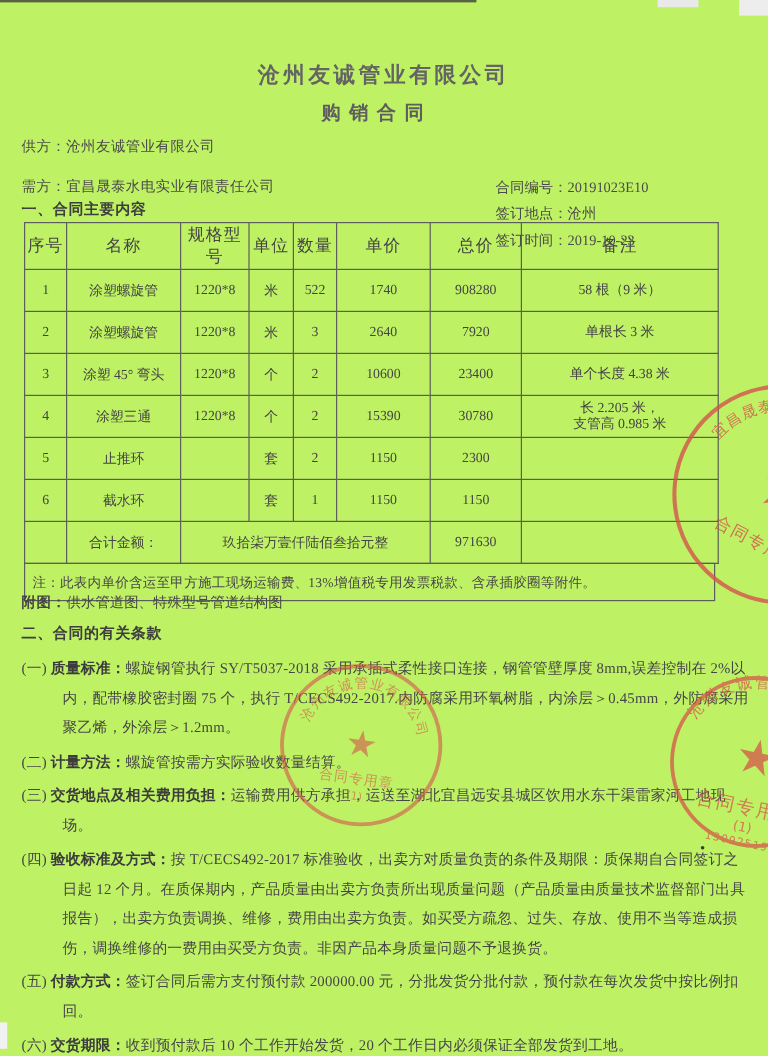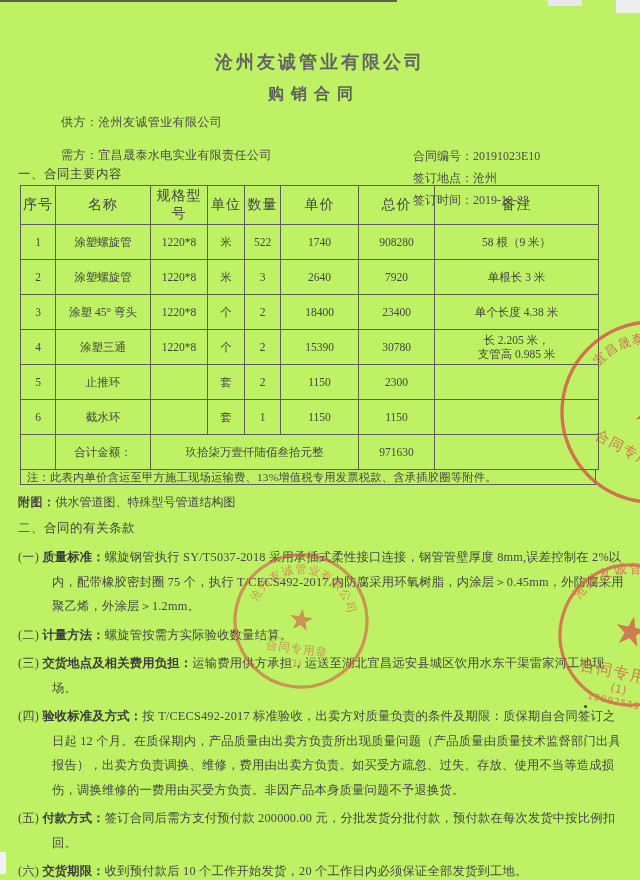--- a/index.html
+++ b/index.html
@@ -12,39 +12,39 @@
   .abs{position:absolute;}
   
   .title{
     left:0;top:50px;width:640px;text-align:center;
     font-size:18px;letter-spacing:3px;color:#646464;font-weight:600;
   }
   .subtitle{
     left:0;top:84px;width:548px;text-align:center;
     font-size:16px;letter-spacing:7px;color:#5e5e5e;font-weight:600;margin-left:40px;
   }
-  .hline{font-size:12px;color:#4a4a4a;letter-spacing:.4px;margin-left:43px;}
+  .hline{font-size:12px;color:#4a4a4a;letter-spacing:.4px;}
   .hl-supplier{left:18px;top:114px;}
   .hl-buyer{left:18px;top:147px;}
   .hright{left:413px;top:109px;line-height:22px;font-size:12px;color:#4a4a4a;margin-top:36px;}
-  .sec-heading{font-size:12.5px;font-weight:normal;color:#3e3e3e;letter-spacing:.5px;}
+  .sec-heading{font-size:12.5px;font-weight:bold;color:#3e3e3e;letter-spacing:.5px;}
   .sec1{left:18px;top:166px;}
   .sec2{left:18px;top:520px;}
   
   .tablewrap{left:20px;top:185px;width:578px;}
   table.items{border-collapse:collapse;width:578px;table-layout:fixed;}
   table.items th,table.items td{
     border:1px solid #5d5d5d;text-align:center;vertical-align:middle;
     font-size:11.5px;color:#444;padding:1px 2px;overflow:hidden;
   }
   table.items th{height:28px;font-weight:normal;font-size:14px;letter-spacing:1px;}
   table.items td{height:32px;}
   td.remark{white-space:pre-line;line-height:14px;margin-left:32px;}
   .notebox{
-    width:576px;border:1px solid #5d5d5d;margin-top:-1px;height:16px;
+    width:576px;border:1px solid #5d5d5d;margin-top:-1px;height:32px;
     display:flex;align-items:center;padding:0 0 0 6px;box-sizing:border-box;
     font-size:11.3px;color:#474747;letter-spacing:.2px;
   }
   
   .attach{left:18px;top:494px;font-size:12px;color:#454545;}
   .attach b{letter-spacing:.5px;}
   .clauses{left:18px;top:545px;width:606px;}
   p.clause{
     margin:0 0 4px 0;font-size:12.3px;line-height:24.5px;color:#464646;
     padding-left:34px;text-indent:-34px;letter-spacing:.2px;
@@ -132,21 +132,21 @@
             <td>2640</td>
             <td>7920</td>
             <td class="remark">单根长 3 米</td>
           </tr>
           <tr>
             <td>3</td>
             <td>涂塑 45° 弯头</td>
             <td>1220*8</td>
             <td>个</td>
             <td>2</td>
-            <td>18400</td>
+            <td>10600</td>
             <td>23400</td>
             <td class="remark">单个长度 4.38 米</td>
           </tr>
           <tr>
             <td>4</td>
             <td>涂塑三通</td>
             <td>1220*8</td>
             <td>个</td>
             <td>2</td>
             <td>15390</td>

